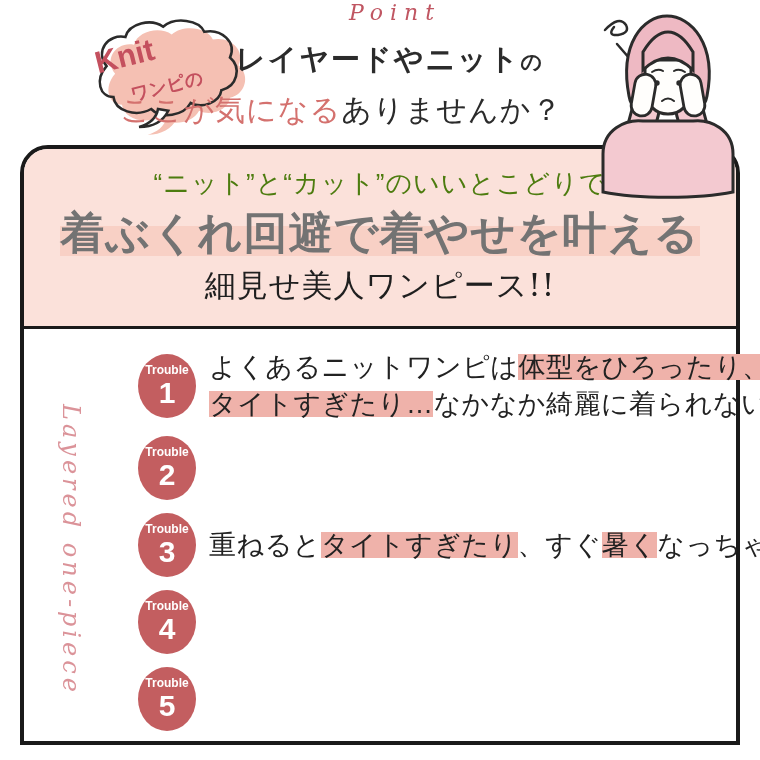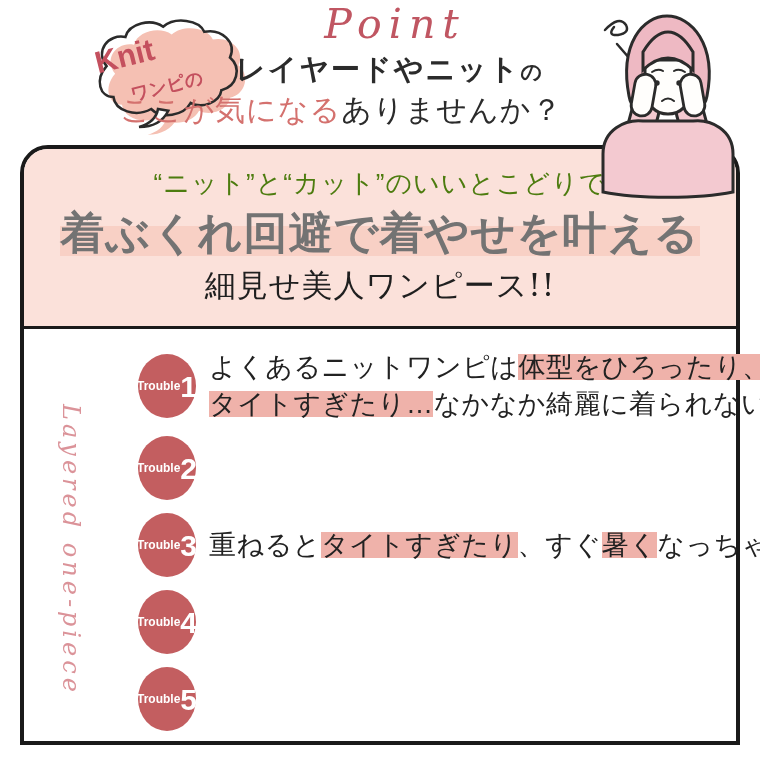--- a/index.html
+++ b/index.html
@@ -5,24 +5,24 @@
   html,body { margin:0; padding:0; }
   body {
     width:760px; height:760px; background:#ffffff; position:relative; overflow:hidden;
     font-family:"Liberation Sans", sans-serif;
   }
 
   
   .point-script {
     position:absolute; top:0px; left:250px; width:290px; text-align:center;
     font-family:"DejaVu Serif", serif; font-style:italic;
-    font-size:41px; color:#c05662; letter-spacing:7px;
+    font-size:22px; color:#c05662; letter-spacing:7px;
   }
   .head-line1 {
-    position:absolute; top:50px; left:140px; width:500px; text-align:center;
+    position:absolute; top:40px; left:140px; width:500px; text-align:center;
     font-size:29px; font-weight:bold; color:#2b2b2b; letter-spacing:2px;
   }
   .head-line1 .particle { font-size:21px; }
   .head-line2 {
     position:absolute; top:90px; left:120px; width:540px; text-align:left;
     font-size:30px; font-weight:normal; color:#2b2b2b; letter-spacing:1px;
   }
   .head-line2 .em { color:#d4716e; }
 
   
@@ -71,21 +71,21 @@
   .side-script {
     position:absolute; left:-134px; top:206px; width:360px; height:30px;
     text-align:center; transform:rotate(90deg);
     font-family:"DejaVu Serif", serif; font-style:italic;
     font-size:24px; color:#db9399; letter-spacing:4px; white-space:nowrap;
   }
   .trouble-row { display:flex; align-items:center; gap:13px; min-height:64px; }
   .badge {
     flex:0 0 auto; width:58px; height:64px; border-radius:50%;
     background:#c35e60; color:#ffffff;
-    display:flex; align-items:center; justify-content:center;
+    display:flex; flex-direction:column; align-items:center; justify-content:center;
   }
   .badge .t { font-size:12px; font-weight:bold; line-height:1; }
   .badge .n { font-size:30px; font-weight:bold; line-height:1; margin-top:2px; }
   .trouble-text { font-size:27px; color:#222222; line-height:37px; letter-spacing:0.5px; white-space:nowrap; }
   .hl {
     background-image:linear-gradient(to bottom,
       rgba(0,0,0,0) 8%, #efb2aa 8%, #efb2aa 94%, rgba(0,0,0,0) 94%);
   }
 </style>
 </head>

